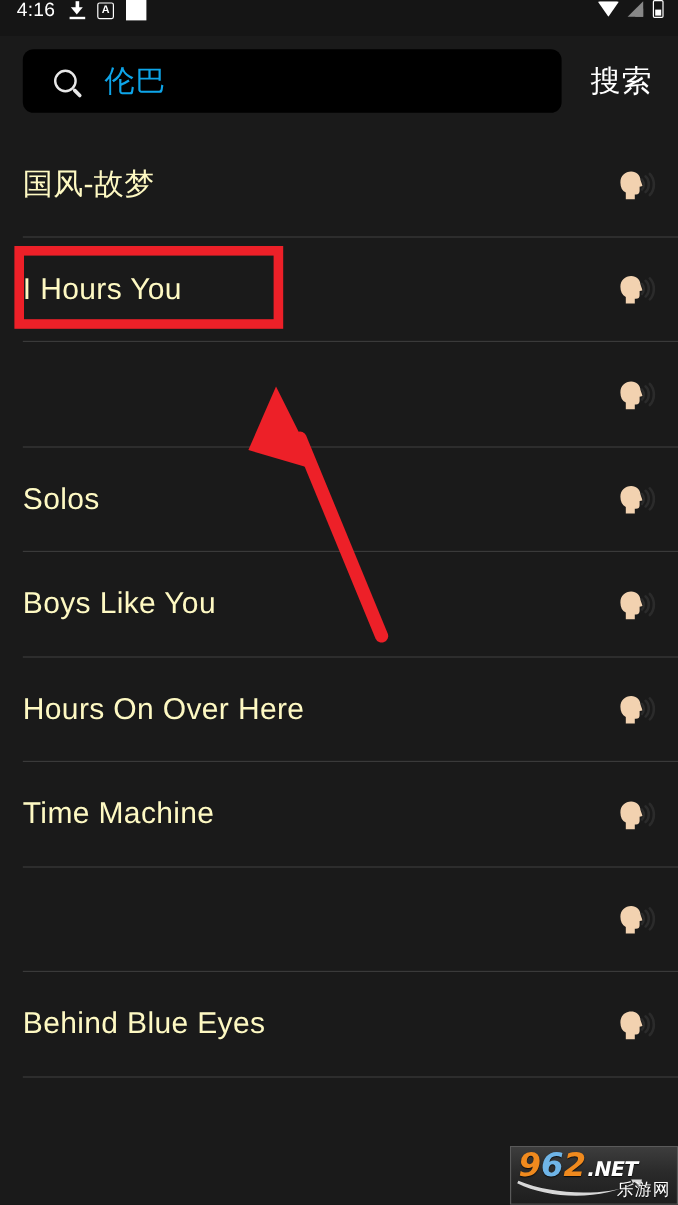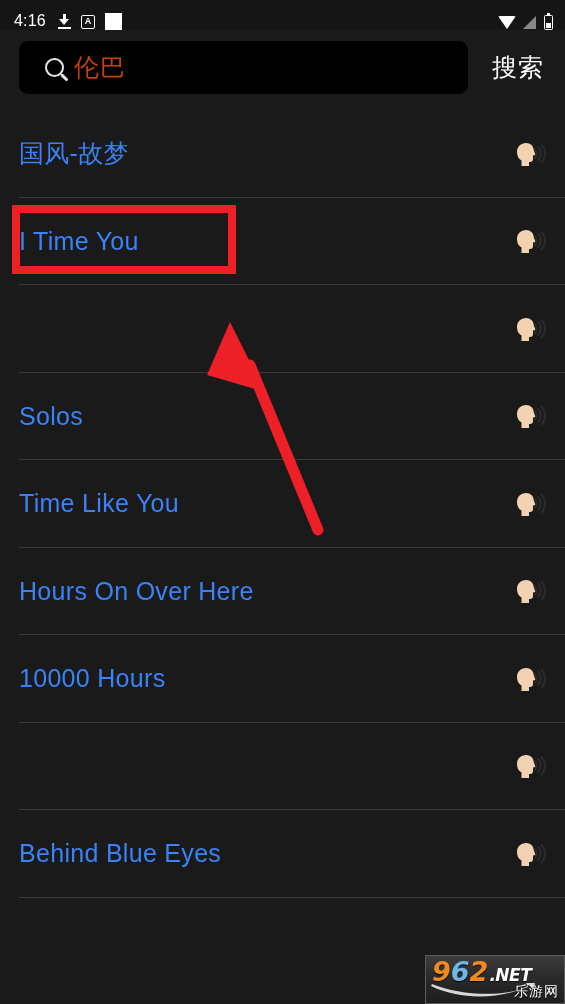--- a/index.html
+++ b/index.html
@@ -15,21 +15,21 @@
     position:relative;
     width:565px; height:1004px;
     background:#1a1a1a;
   }
 
   
   .status-bar {
     position:absolute; top:0; left:0;
     width:565px; height:30px;
     background:#151515;
-    display:flex; align-items:flex-end;
+    display:flex; align-items:flex-start;
     padding:0 12px 0 14px;
   }
   .status-time {
     color:#ffffff;
     font-size:16px;
     letter-spacing:0.2px;
     margin-right:12px;
   }
   .status-left-icons { display:flex; align-items:center; gap:10px; }
   .status-right { margin-left:auto; display:flex; align-items:center; gap:7px; }
@@ -127,23 +127,23 @@
   }
   .ic-search::after {
     content:""; position:absolute;
     right:-7px; bottom:-4px;
     width:9px; height:2.6px;
     background:#e8e8e8;
     transform:rotate(45deg);
     border-radius:2px;
   }
   .search-value {
-    color:#c2410c;
+    color:#0ea5e9;
     font-size:25px;
-    margin-left:10px;
+    margin-left:23px;
     letter-spacing:1px;
     white-space:nowrap;
   }
   .search-button {
     color:#ffffff;
     font-size:25px;
     margin-left:24px;
     letter-spacing:1px;
     white-space:nowrap;
     cursor:pointer;
@@ -165,21 +165,21 @@
     padding-right:18px;
   }
   .song-row::after {
     content:"";
     position:absolute;
     left:19px; right:0; bottom:0;
     height:1px;
     background:#3a3a3a;
   }
   .song-title {
-    color:#3b82f6;
+    color:#fef9c3;
     font-size:25px;
     letter-spacing:0.3px;
     white-space:nowrap;
     text-align:right;
   }
   .speak-icon {
     margin-left:auto;
     width:34px; height:30px;
     position:relative;
     flex:none;
@@ -293,21 +293,21 @@
       <div class="song-row">
         <span class="song-title">国风-故梦</span>
         <span class="speak-icon"><svg viewBox="0 0 34 30" width="34" height="30">
             <path d="M4 13 C4 7.5 8 4 13 4 C17.5 4 20.5 7 20.8 11.3 L22.5 16 L20 16.6 L20 20 C20 22 19 23 17 23 L16 23 L16 27 L8.5 27 L8.5 21.5 C5.5 20 4 17 4 13 Z" fill="#f2d2b0"></path>
             <path d="M25 8 C28.5 11 28.5 18 25 21" stroke="#2b2b2b" stroke-width="2.2" fill="none" stroke-linecap="round"></path>
             <path d="M28.5 6 C33 10.5 33 19 28.5 23.5" stroke="#2b2b2b" stroke-width="2.2" fill="none" stroke-linecap="round"></path>
             <path d="M22 10.5 C24 13 24 16.5 22 19" stroke="#2b2b2b" stroke-width="2" fill="none" stroke-linecap="round"></path>
           </svg></span>
       </div>
       <div class="song-row">
-        <span class="song-title">I Time You</span>
+        <span class="song-title">I Hours You</span>
         <span class="speak-icon"><svg viewBox="0 0 34 30" width="34" height="30">
             <path d="M4 13 C4 7.5 8 4 13 4 C17.5 4 20.5 7 20.8 11.3 L22.5 16 L20 16.6 L20 20 C20 22 19 23 17 23 L16 23 L16 27 L8.5 27 L8.5 21.5 C5.5 20 4 17 4 13 Z" fill="#f2d2b0"></path>
             <path d="M25 8 C28.5 11 28.5 18 25 21" stroke="#2b2b2b" stroke-width="2.2" fill="none" stroke-linecap="round"></path>
             <path d="M28.5 6 C33 10.5 33 19 28.5 23.5" stroke="#2b2b2b" stroke-width="2.2" fill="none" stroke-linecap="round"></path>
             <path d="M22 10.5 C24 13 24 16.5 22 19" stroke="#2b2b2b" stroke-width="2" fill="none" stroke-linecap="round"></path>
           </svg></span>
       </div>
       <div class="song-row">
         <span class="speak-icon"><svg viewBox="0 0 34 30" width="34" height="30">
             <path d="M4 13 C4 7.5 8 4 13 4 C17.5 4 20.5 7 20.8 11.3 L22.5 16 L20 16.6 L20 20 C20 22 19 23 17 23 L16 23 L16 27 L8.5 27 L8.5 21.5 C5.5 20 4 17 4 13 Z" fill="#f2d2b0"></path>
@@ -319,39 +319,39 @@
       <div class="song-row">
         <span class="song-title">Solos</span>
         <span class="speak-icon"><svg viewBox="0 0 34 30" width="34" height="30">
             <path d="M4 13 C4 7.5 8 4 13 4 C17.5 4 20.5 7 20.8 11.3 L22.5 16 L20 16.6 L20 20 C20 22 19 23 17 23 L16 23 L16 27 L8.5 27 L8.5 21.5 C5.5 20 4 17 4 13 Z" fill="#f2d2b0"></path>
             <path d="M25 8 C28.5 11 28.5 18 25 21" stroke="#2b2b2b" stroke-width="2.2" fill="none" stroke-linecap="round"></path>
             <path d="M28.5 6 C33 10.5 33 19 28.5 23.5" stroke="#2b2b2b" stroke-width="2.2" fill="none" stroke-linecap="round"></path>
             <path d="M22 10.5 C24 13 24 16.5 22 19" stroke="#2b2b2b" stroke-width="2" fill="none" stroke-linecap="round"></path>
           </svg></span>
       </div>
       <div class="song-row">
-        <span class="song-title">Time Like You</span>
+        <span class="song-title">Boys Like You</span>
         <span class="speak-icon"><svg viewBox="0 0 34 30" width="34" height="30">
             <path d="M4 13 C4 7.5 8 4 13 4 C17.5 4 20.5 7 20.8 11.3 L22.5 16 L20 16.6 L20 20 C20 22 19 23 17 23 L16 23 L16 27 L8.5 27 L8.5 21.5 C5.5 20 4 17 4 13 Z" fill="#f2d2b0"></path>
             <path d="M25 8 C28.5 11 28.5 18 25 21" stroke="#2b2b2b" stroke-width="2.2" fill="none" stroke-linecap="round"></path>
             <path d="M28.5 6 C33 10.5 33 19 28.5 23.5" stroke="#2b2b2b" stroke-width="2.2" fill="none" stroke-linecap="round"></path>
             <path d="M22 10.5 C24 13 24 16.5 22 19" stroke="#2b2b2b" stroke-width="2" fill="none" stroke-linecap="round"></path>
           </svg></span>
       </div>
       <div class="song-row">
         <span class="song-title">Hours On Over Here</span>
         <span class="speak-icon"><svg viewBox="0 0 34 30" width="34" height="30">
             <path d="M4 13 C4 7.5 8 4 13 4 C17.5 4 20.5 7 20.8 11.3 L22.5 16 L20 16.6 L20 20 C20 22 19 23 17 23 L16 23 L16 27 L8.5 27 L8.5 21.5 C5.5 20 4 17 4 13 Z" fill="#f2d2b0"></path>
             <path d="M25 8 C28.5 11 28.5 18 25 21" stroke="#2b2b2b" stroke-width="2.2" fill="none" stroke-linecap="round"></path>
             <path d="M28.5 6 C33 10.5 33 19 28.5 23.5" stroke="#2b2b2b" stroke-width="2.2" fill="none" stroke-linecap="round"></path>
             <path d="M22 10.5 C24 13 24 16.5 22 19" stroke="#2b2b2b" stroke-width="2" fill="none" stroke-linecap="round"></path>
           </svg></span>
       </div>
       <div class="song-row">
-        <span class="song-title">10000 Hours</span>
+        <span class="song-title">Time Machine</span>
         <span class="speak-icon"><svg viewBox="0 0 34 30" width="34" height="30">
             <path d="M4 13 C4 7.5 8 4 13 4 C17.5 4 20.5 7 20.8 11.3 L22.5 16 L20 16.6 L20 20 C20 22 19 23 17 23 L16 23 L16 27 L8.5 27 L8.5 21.5 C5.5 20 4 17 4 13 Z" fill="#f2d2b0"></path>
             <path d="M25 8 C28.5 11 28.5 18 25 21" stroke="#2b2b2b" stroke-width="2.2" fill="none" stroke-linecap="round"></path>
             <path d="M28.5 6 C33 10.5 33 19 28.5 23.5" stroke="#2b2b2b" stroke-width="2.2" fill="none" stroke-linecap="round"></path>
             <path d="M22 10.5 C24 13 24 16.5 22 19" stroke="#2b2b2b" stroke-width="2" fill="none" stroke-linecap="round"></path>
           </svg></span>
       </div>
       <div class="song-row">
         <span class="speak-icon"><svg viewBox="0 0 34 30" width="34" height="30">
             <path d="M4 13 C4 7.5 8 4 13 4 C17.5 4 20.5 7 20.8 11.3 L22.5 16 L20 16.6 L20 20 C20 22 19 23 17 23 L16 23 L16 27 L8.5 27 L8.5 21.5 C5.5 20 4 17 4 13 Z" fill="#f2d2b0"></path>

